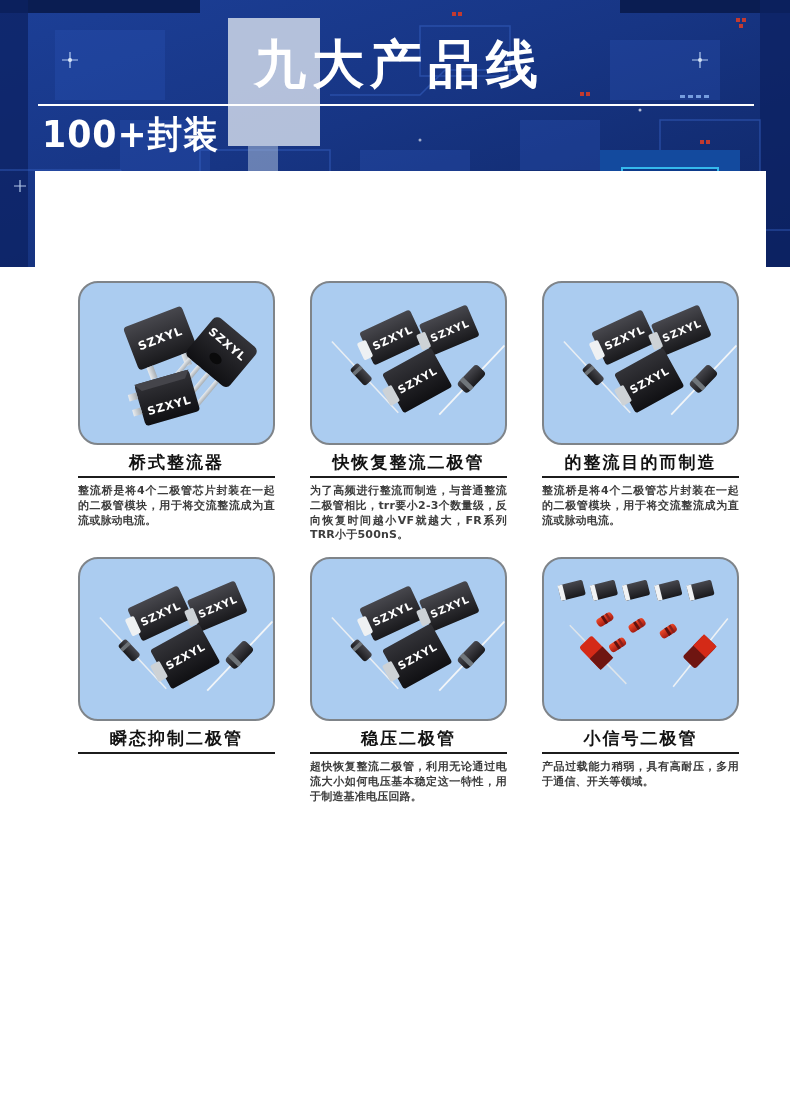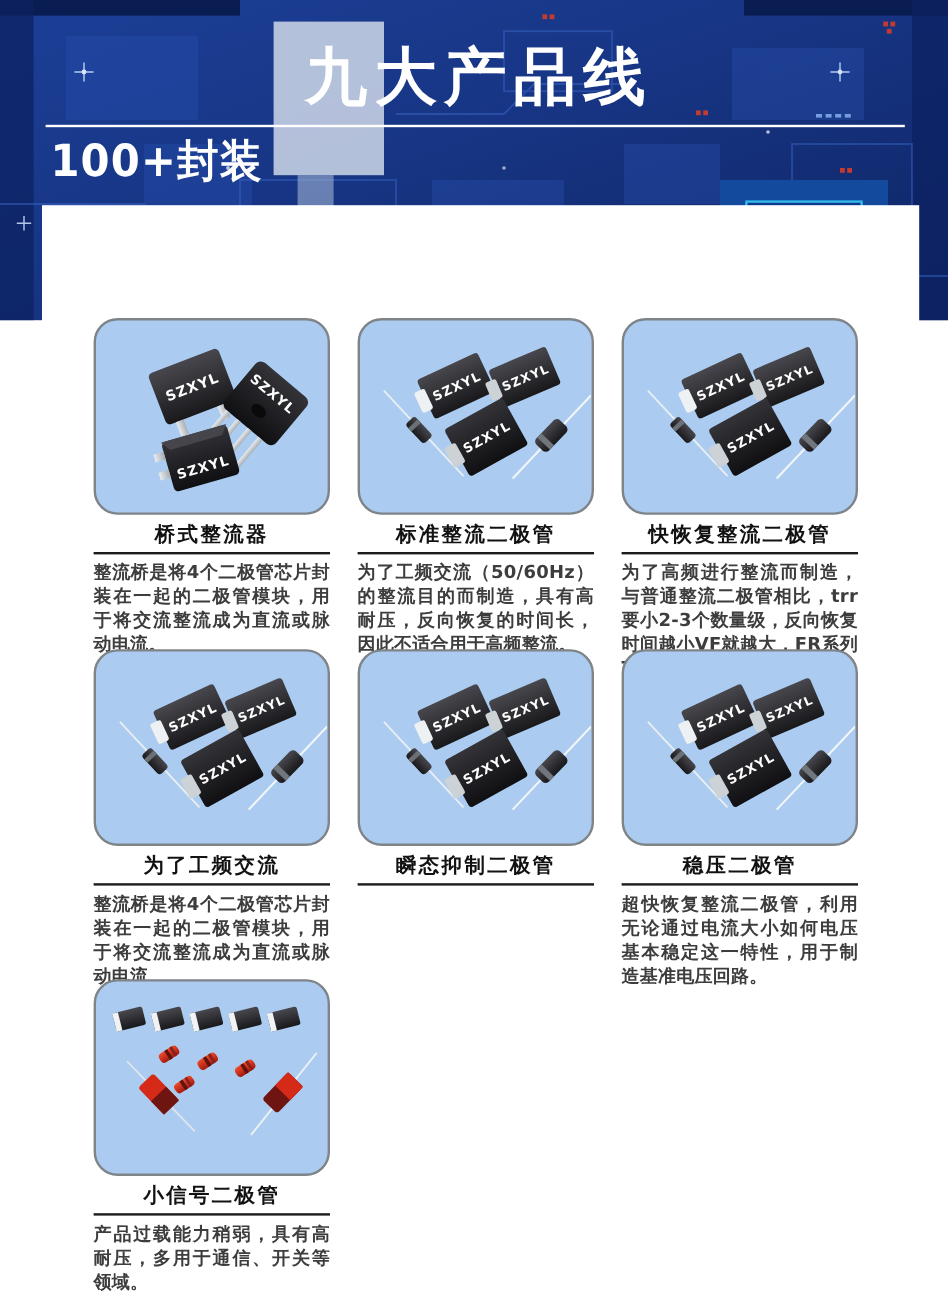--- a/index.html
+++ b/index.html
@@ -12,30 +12,30 @@
   .page-title{position:absolute;left:0;top:26px;width:790px;margin:4px;text-align:center;
     font-size:52px;font-weight:bold;color:#ffffff;letter-spacing:6px;z-index:3;}
   .header-line{position:absolute;left:38px;top:104px;width:716px;height:2px;background:#ffffff;z-index:3;}
   .header-subtitle{position:absolute;left:42px;top:110px;margin:0;font-size:37px;font-weight:bold;
     color:#ffffff;letter-spacing:1px;transform:scaleX(.94);transform-origin:left;z-index:3;}
 
   
   .content-panel{position:absolute;left:35px;top:171px;width:731px;height:926px;background:#ffffff;z-index:2;}
 
   
-  .cards-grid{position:absolute;left:78px;top:265px;z-index:4;display:grid;
-    grid-template-columns:197px 197px 197px;grid-template-rows:276px 275px 265px;column-gap:23px;}
+  .cards-grid{position:absolute;left:78px;top:281px;z-index:4;display:grid;
+    grid-template-columns:197px 197px 197px;grid-template-rows:276px 275px 265px;column-gap:35px;}
   .card{width:197px;}
   .card-image{box-sizing:border-box;width:197px;height:164px;background:#abccf0;
     border:2px solid #7f8489;border-radius:20px;overflow:hidden;}
   .card-image svg{display:block;width:100%;height:100%;}
   .card-title{margin:7px 0 0 0;text-align:center;font-size:17px;font-weight:bold;
     color:#121212;letter-spacing:2px;line-height:1.2;}
   .card-divider{height:2px;background:#1c1c1c;margin:4px 0 6px 0;}
-  .card-desc{margin:0;font-size:15px;font-weight:bold;color:#3d3d3d;line-height:1.33;
+  .card-desc{margin:0;font-size:11px;font-weight:bold;color:#3d3d3d;line-height:1.33;
     text-align:justify;letter-spacing:.2px;}
 
   .chipfont{font-family:"DejaVu Sans","Liberation Sans",sans-serif;font-weight:bold;fill:#ffffff;letter-spacing:1px;}
   .defs-store{position:absolute;width:0;height:0;overflow:hidden;}
 </style>
 </head>
 <body>
 
 <svg class="defs-store" aria-hidden="true">
   <defs>
@@ -297,71 +297,61 @@
       <div class="card-image">
         <svg viewBox="0 0 197 164" preserveAspectRatio="xMidYMid meet">
           <use href="#bridge-rectifier" xlink:href="#bridge-rectifier"></use>
         </svg>
       </div>
       <h3 class="card-title">桥式整流器</h3>
       <div class="card-divider"></div>
       <p class="card-desc">整流桥是将4个二极管芯片封装在一起的二极管模块，用于将交流整流成为直流或脉动电流。</p>
     </div>
 
+
     <div class="card">
       <div class="card-image">
         <svg viewBox="0 0 197 164" preserveAspectRatio="xMidYMid meet">
           <use href="#smd-diodes" xlink:href="#smd-diodes"></use>
         </svg>
       </div>
-      <h3 class="card-title">标准整流二极管</h3>
-      <div class="card-divider"></div>
-      <p class="card-desc">为了工频交流（50/60Hz）的整流目的而制造，具有高耐压，反向恢复的时间长，因此不适合用于高频整流。</p>
+      <h3 class="card-title">快恢复整流二极管</h3>
+      <div class="card-divider"></div>
+      <p class="card-desc">为了高频进行整流而制造，与普通整流二极管相比，trr要小2-3个数量级，反向恢复时间越小VF就越大，FR系列TRR小于500nS。</p>
     </div>
 
     <div class="card">
       <div class="card-image">
         <svg viewBox="0 0 197 164" preserveAspectRatio="xMidYMid meet">
           <use href="#smd-diodes" xlink:href="#smd-diodes"></use>
         </svg>
       </div>
-      <h3 class="card-title">快恢复整流二极管</h3>
-      <div class="card-divider"></div>
-      <p class="card-desc">为了高频进行整流而制造，与普通整流二极管相比，trr要小2-3个数量级，反向恢复时间越小VF就越大，FR系列TRR小于500nS。</p>
-    </div>
+      <h3 class="card-title">的整流目的而制造</h3>
+      <div class="card-divider"></div>
+      <p class="card-desc">整流桥是将4个二极管芯片封装在一起的二极管模块，用于将交流整流成为直流或脉动电流。</p>
+    </div>
+
+
 
     <div class="card">
       <div class="card-image">
         <svg viewBox="0 0 197 164" preserveAspectRatio="xMidYMid meet">
           <use href="#smd-diodes" xlink:href="#smd-diodes"></use>
         </svg>
       </div>
-      <h3 class="card-title">为了工频交流</h3>
-      <div class="card-divider"></div>
-      <p class="card-desc">整流桥是将4个二极管芯片封装在一起的二极管模块，用于将交流整流成为直流或脉动电流。</p>
-    </div>
-
-
+      <h3 class="card-title">瞬态抑制二极管</h3>
+      <div class="card-divider"></div>
+    </div>
 
     <div class="card">
       <div class="card-image">
         <svg viewBox="0 0 197 164" preserveAspectRatio="xMidYMid meet">
           <use href="#smd-diodes" xlink:href="#smd-diodes"></use>
         </svg>
       </div>
-      <h3 class="card-title">瞬态抑制二极管</h3>
-      <div class="card-divider"></div>
-    </div>
-
-    <div class="card">
-      <div class="card-image">
-        <svg viewBox="0 0 197 164" preserveAspectRatio="xMidYMid meet">
-          <use href="#smd-diodes" xlink:href="#smd-diodes"></use>
-        </svg>
-      </div>
       <h3 class="card-title">稳压二极管</h3>
       <div class="card-divider"></div>
       <p class="card-desc">超快恢复整流二极管，利用无论通过电流大小如何电压基本稳定这一特性，用于制造基准电压回路。</p>
     </div>
 
     <div class="card">
       <div class="card-image">
         <svg viewBox="0 0 197 164" preserveAspectRatio="xMidYMid meet">
           <use href="#small-signal-diodes" xlink:href="#small-signal-diodes"></use>
         </svg>

